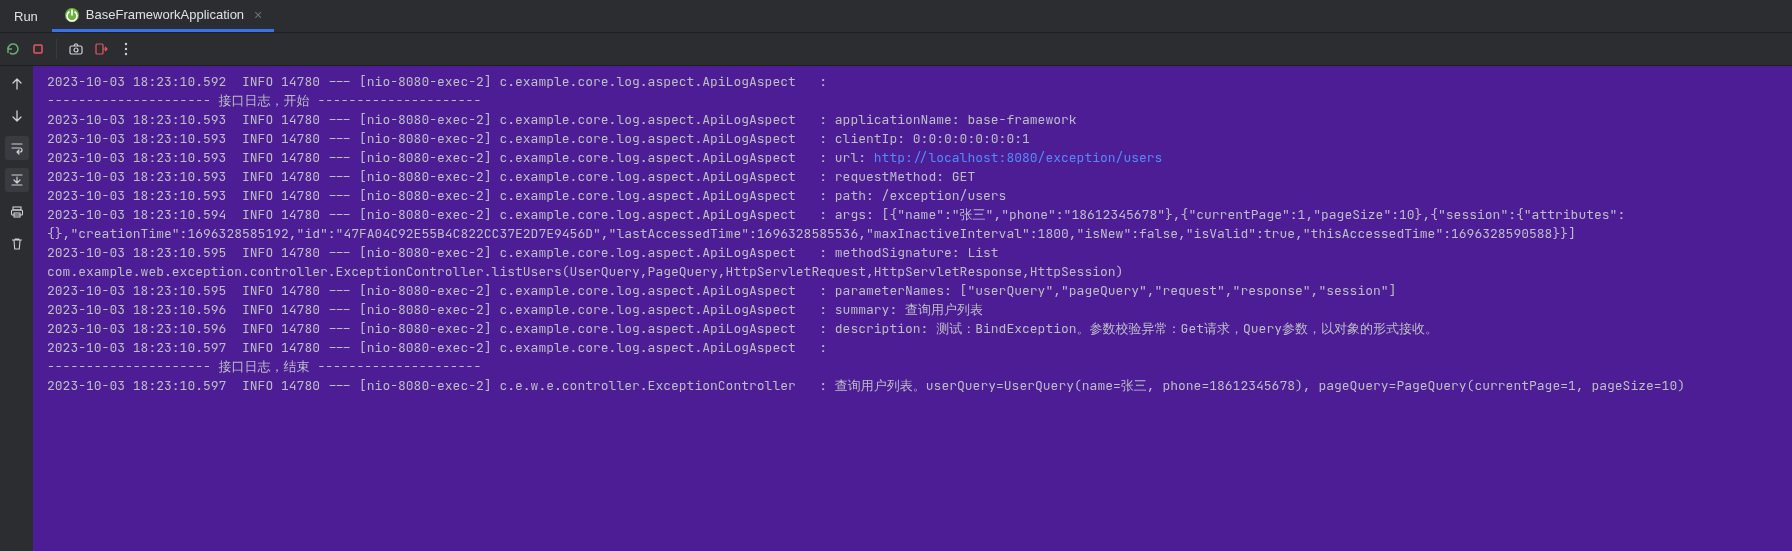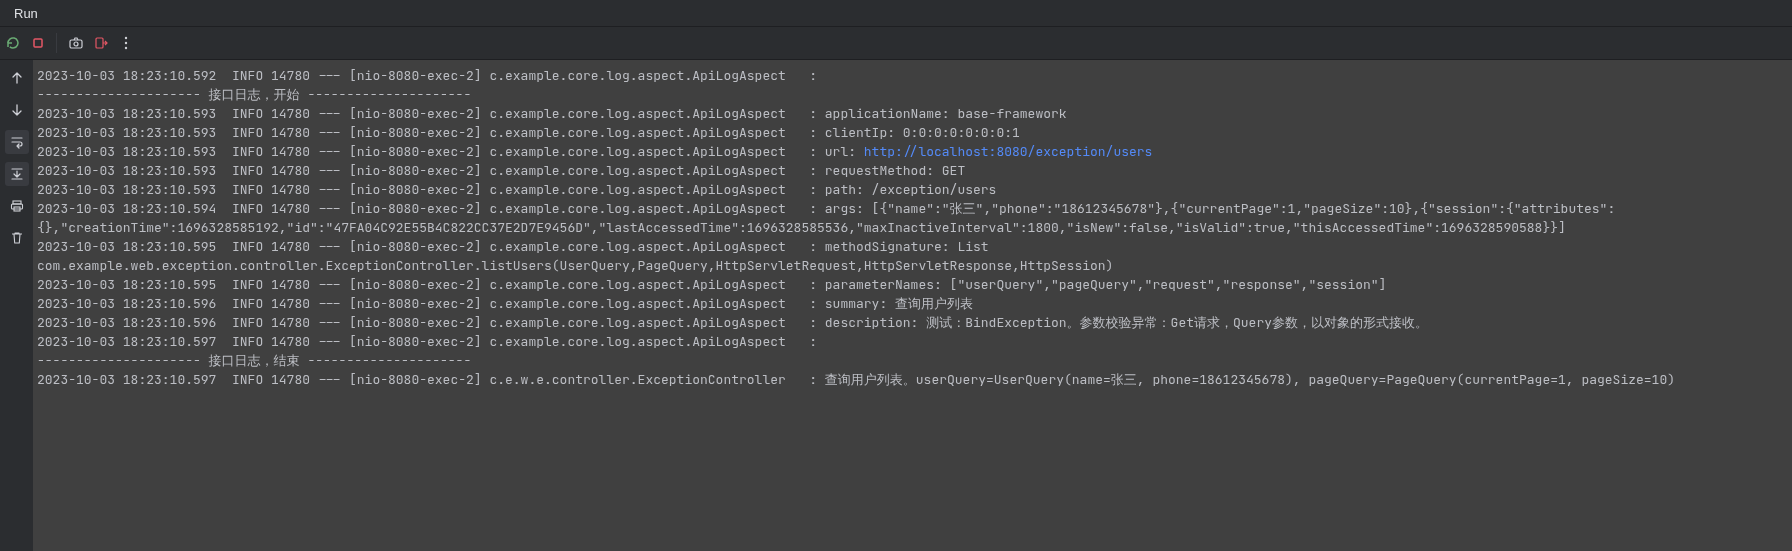--- a/index.html
+++ b/index.html
@@ -10,21 +10,21 @@
     font-size: 13px;
     width: 1792px;
     height: 551px;
     overflow: hidden;
     display: flex;
     flex-direction: column;
   }
   .header {
     display: flex;
     align-items: stretch;
-    height: 27px;
+    height: 33px;
     border-bottom: 1px solid #1e1f22;
     background: #2b2d30;
   }
   .run-label {
     display: flex;
     align-items: center;
     padding: 0 14px;
     font-family: -apple-system, BlinkMacSystemFont, "Segoe UI", sans-serif;
     font-size: 13px;
     color: #dfe1e5;
@@ -86,40 +86,51 @@
     align-items: center;
     justify-content: center;
     color: #ced0d6;
     border-radius: 3px;
   }
   .sidebar .sbtn.sel {
     background: #393b40;
   }
   .console {
     flex: 1;
-    background: #404040;
-    padding: 6px 4px;
+    background: #4c1d95;
+    padding: 6px 14px;
     overflow: auto;
     white-space: pre-wrap;
     font-family: "JetBrains Mono", Consolas, monospace;
     font-size: 13px;
     line-height: 19px;
     color: #bcbec4;
   }
   .console .link {
     color: #548af7;
   }
   .console .line { display:block; }
   svg { width: 16px; height: 16px; }
 </style>
 </head>
 <body>
 
 <div class="header">
   <div class="run-label">Run</div>
+  <div class="tab">
+    <span class="spring-icon">
+      <svg viewBox="0 0 16 16">
+          <circle cx="8" cy="8" r="7" fill="#6db33f"></circle>
+          <path d="M8 3v5" stroke="#fff" stroke-width="1.6" stroke-linecap="round"></path>
+          <path d="M5 5a5 5 0 1 0 6 0" fill="none" stroke="#fff" stroke-width="1.6" stroke-linecap="round"></path>
+        </svg>
+    </span>
+    <span>BaseFrameworkApplication</span>
+    <span class="close">×</span>
+  </div>
 </div>
 
 <div class="toolbar-row">
   <div class="tbtn">
     <svg viewBox="0 0 16 16">
         <path d="M3 8a5 5 0 1 1 1.8 3.8" fill="none" stroke="#6aab73" stroke-width="1.5"></path>
         <path d="M3 12V8h4" fill="none" stroke="#6aab73" stroke-width="1.5"></path>
       </svg>
   </div>
   <div class="tbtn">

